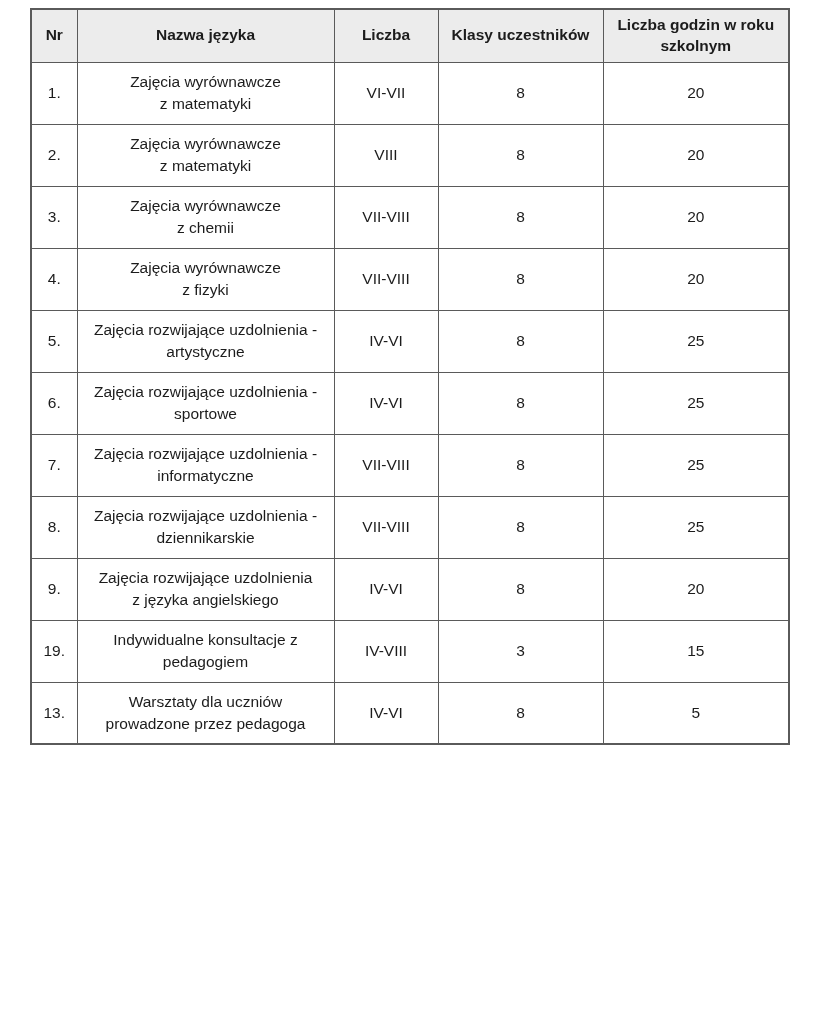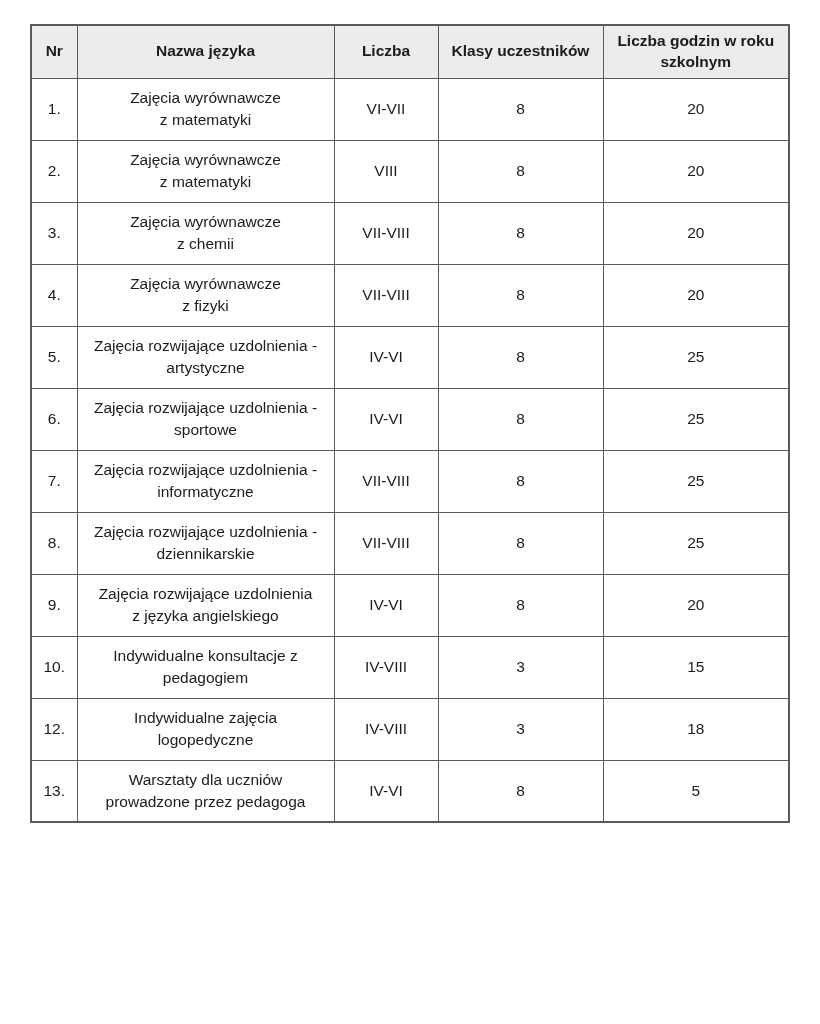--- a/index.html
+++ b/index.html
@@ -10,21 +10,21 @@
   }
   html,body{margin:0;padding:0;}
   body{
     width:820px;height:1024px;
     background:var(--page-bg);
     font-family:"Liberation Sans","DejaVu Sans",sans-serif;
     color:var(--text);
     overflow:hidden;
   }
   .doc-table{
-    position:absolute;left:30px;top:24px;
+    position:absolute;left:30px;top:8px;
     width:758px;
     border-collapse:collapse;
     table-layout:fixed;
     background:#ffffff;
   }
   .doc-table col.c-nr{width:46px;}
   .doc-table col.c-nazwa{width:257px;}
   .doc-table col.c-klasy{width:104px;}
   .doc-table col.c-uczestnicy{width:165px;}
   .doc-table col.c-godziny{width:186px;}
@@ -137,34 +137,26 @@
   </tr>
       <tr>
     <td>9.</td>
     <td>Zajęcia rozwijające uzdolnienia
 z języka angielskiego</td>
     <td>IV-VI</td>
     <td>8</td>
     <td>20</td>
   </tr>
       <tr>
-    <td>10.</td>
+    <td>19.</td>
     <td>Indywidualne konsultacje z
 pedagogiem</td>
     <td>IV-VIII</td>
     <td>3</td>
     <td>15</td>
-  </tr>
-      <tr>
-    <td>12.</td>
-    <td>Indywidualne zajęcia
-logopedyczne</td>
-    <td>IV-VIII</td>
-    <td>3</td>
-    <td>18</td>
   </tr>
       <tr>
     <td>13.</td>
     <td>Warsztaty dla uczniów
 prowadzone przez pedagoga</td>
     <td>IV-VI</td>
     <td>8</td>
     <td>5</td>
   </tr>
     </tbody>

